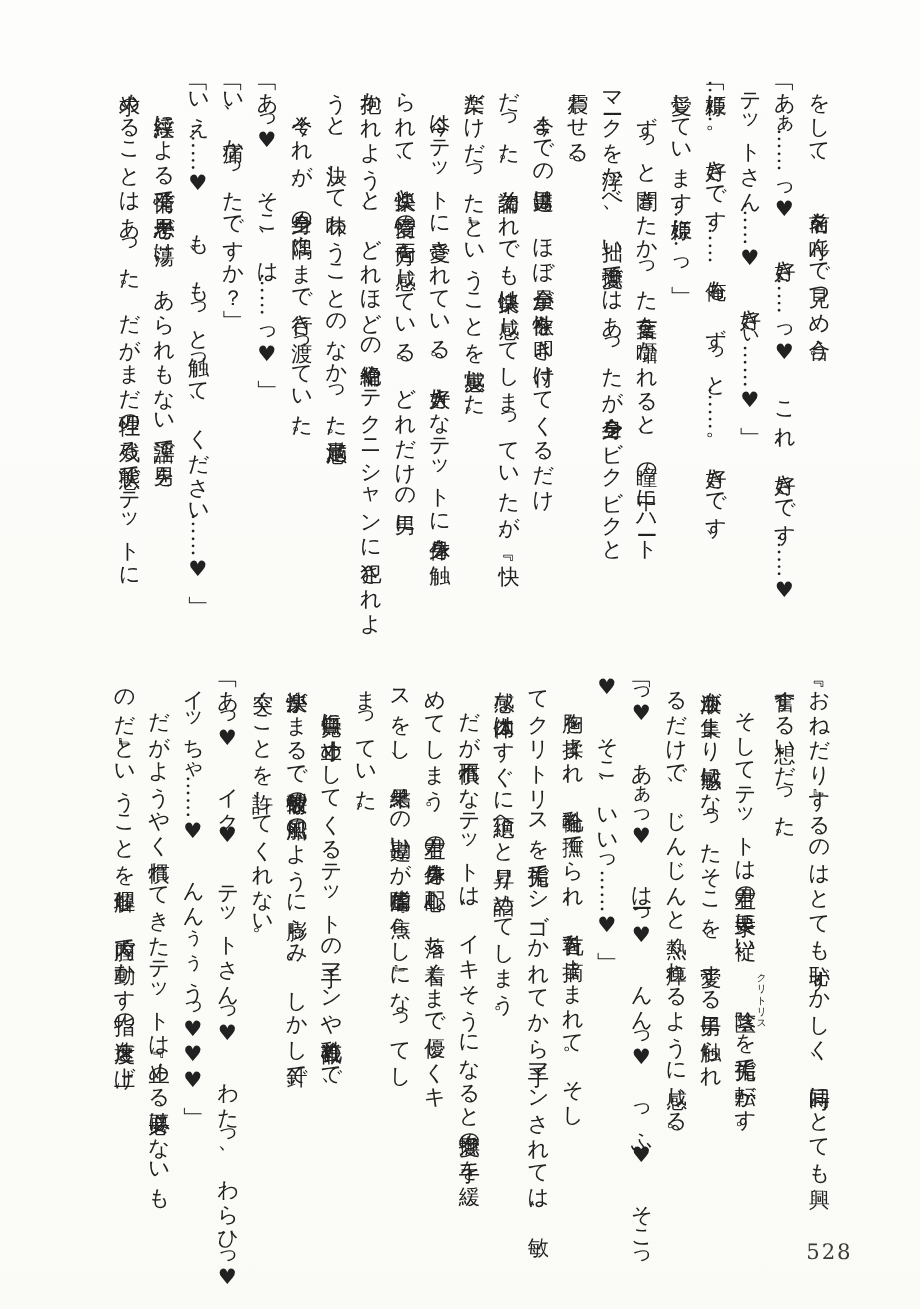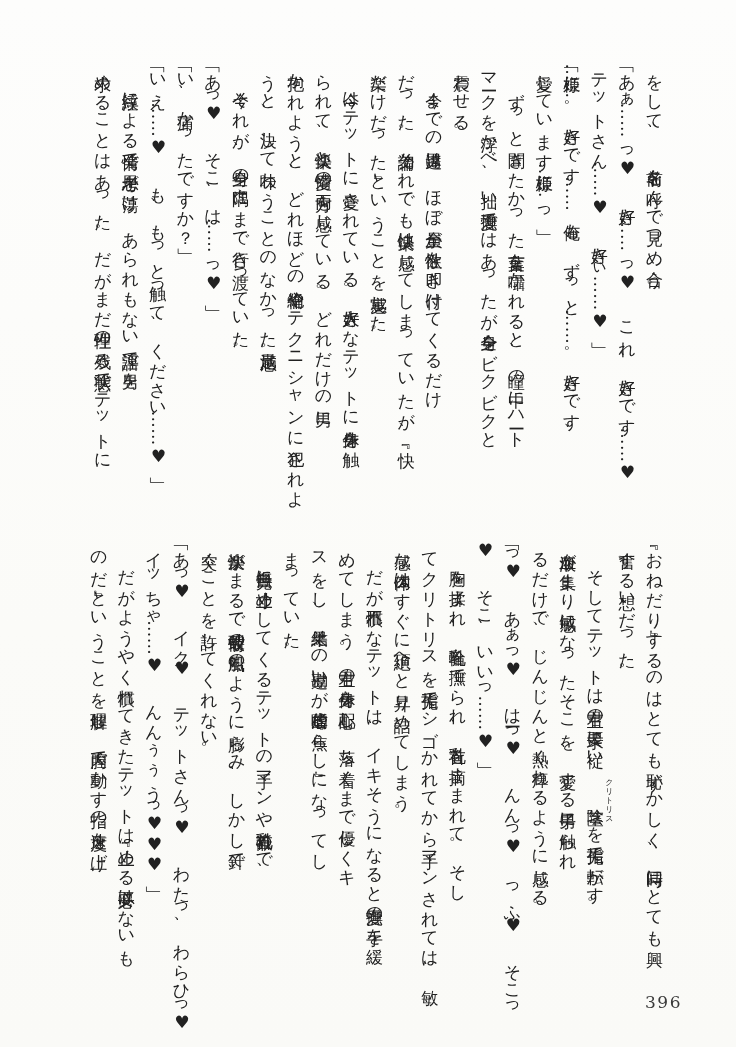--- a/index.html
+++ b/index.html
@@ -112,15 +112,15 @@
       <div class="tcol">まっていた。</div>
       <div class="tcol">　無自覚に寸止めしてくるテットの手マンや乳首舐めで、</div>
       <div class="tcol">快楽がまるで破裂寸前の風船のように膨らみ、しかし針で</div>
       <div class="tcol">突くことを許してくれない。</div>
       <div class="tcol">「あっ<span class="h">♥</span>　イク<span class="h">♥</span>　テットさんっ<span class="h">♥</span>　わたっ、わらひっ<span class="h">♥</span></div>
       <div class="tcol">イッちゃ……<span class="h">♥</span>　んんぅぅうっ<span class="h">♥</span><span class="h">♥</span><span class="h">♥</span>」</div>
       <div class="tcol">　だがようやく慣れてきたテットは『止める必要はないも</div>
       <div class="tcol">のだ』ということを理解し、膣内で動かす指の速度を上げ</div>
     </div>
 
-  <div class="page-number">396</div>
+  <div class="page-number">528</div>
 
 </div>
 
 </body></html>

